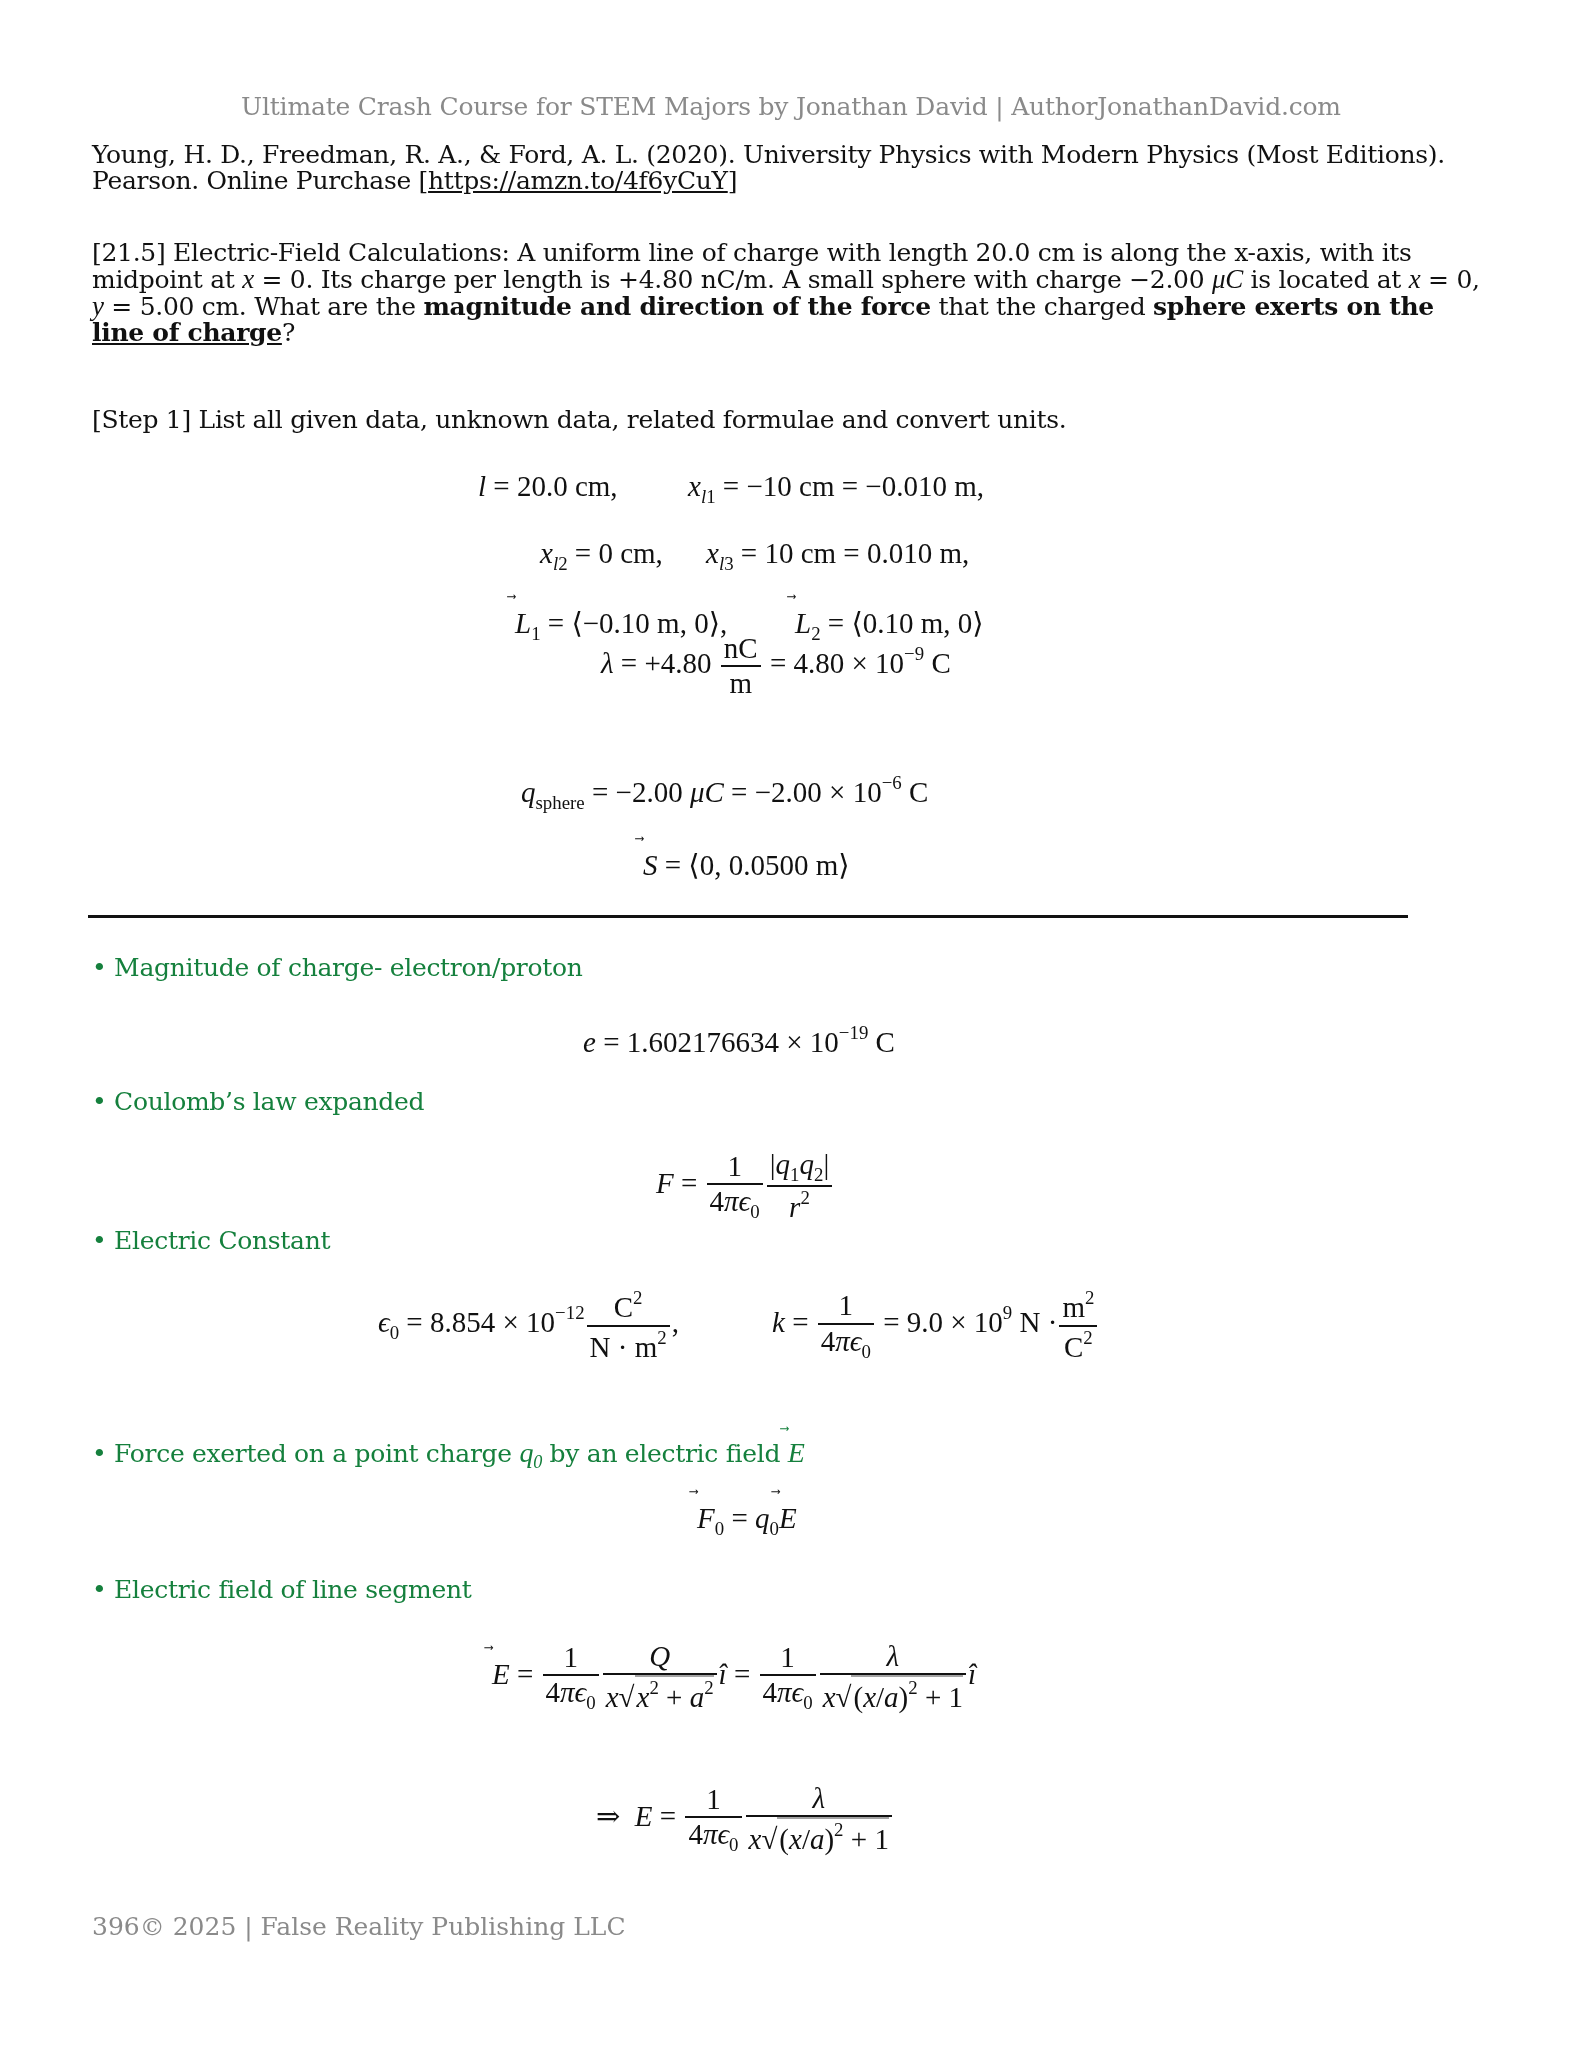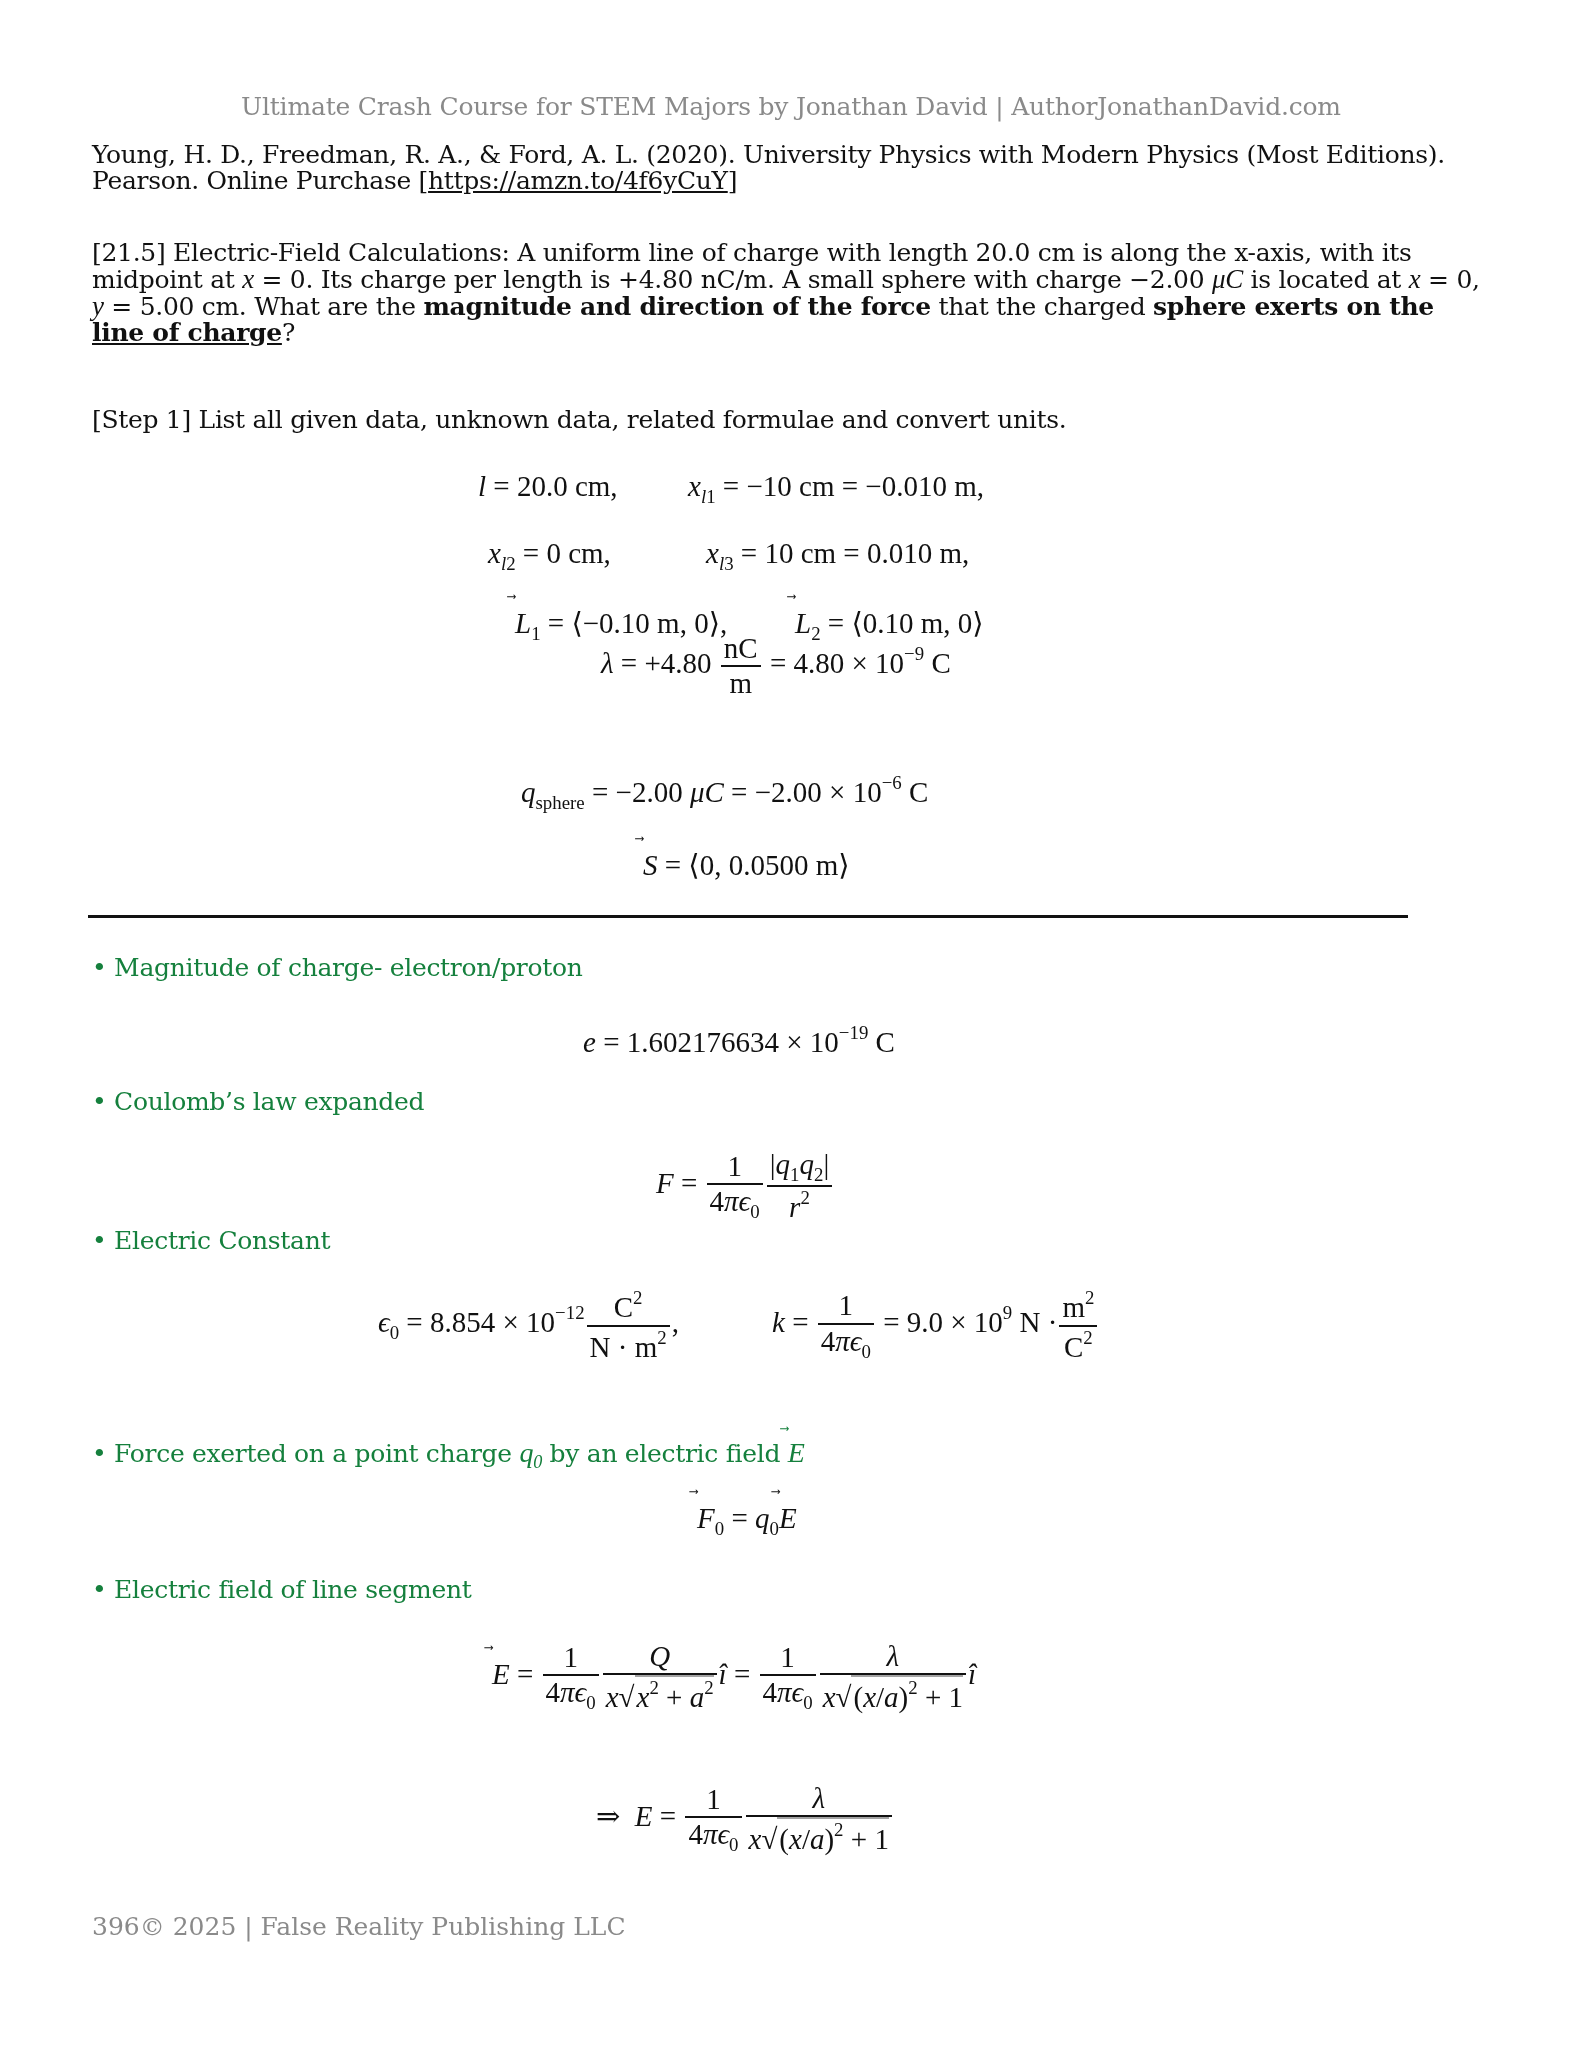--- a/index.html
+++ b/index.html
@@ -53,21 +53,21 @@
 
 <div class="para" style="top:407px;">[Step 1] List all given data, unknown data, related formulae and convert units.</div>
 
 <div class="math" style="left:478px; top:470px;">
   <i>l</i> = <span>20.0 cm,</span>
 </div>
 <div class="math" style="left:688px; top:470px;text-align:right;">
   <i>x</i><sub><i>l</i>1</sub> = <span>−10 cm = −0.010 m,</span>
 </div>
 
-<div class="math" style="left:488px; top:537px;">
+<div class="math" style="left:540px; top:537px;">
   <i>x</i><sub><i>l</i>2</sub> = <span>0 cm,</span>
 </div>
 <div class="math" style="left:706px; top:537px;">
   <i>x</i><sub><i>l</i>3</sub> = <span>10 cm = 0.010 m,</span>
 </div>
 
 <div class="math" style="left:515px; top:606px;">
   <span class="arrow-over"><span class="ar">⃗</span><i>L</i></span><sub>1</sub> = <span>⟨−0.10 m, 0⟩,</span>
 </div>
 <div class="math" style="left:795px; top:606px;">

